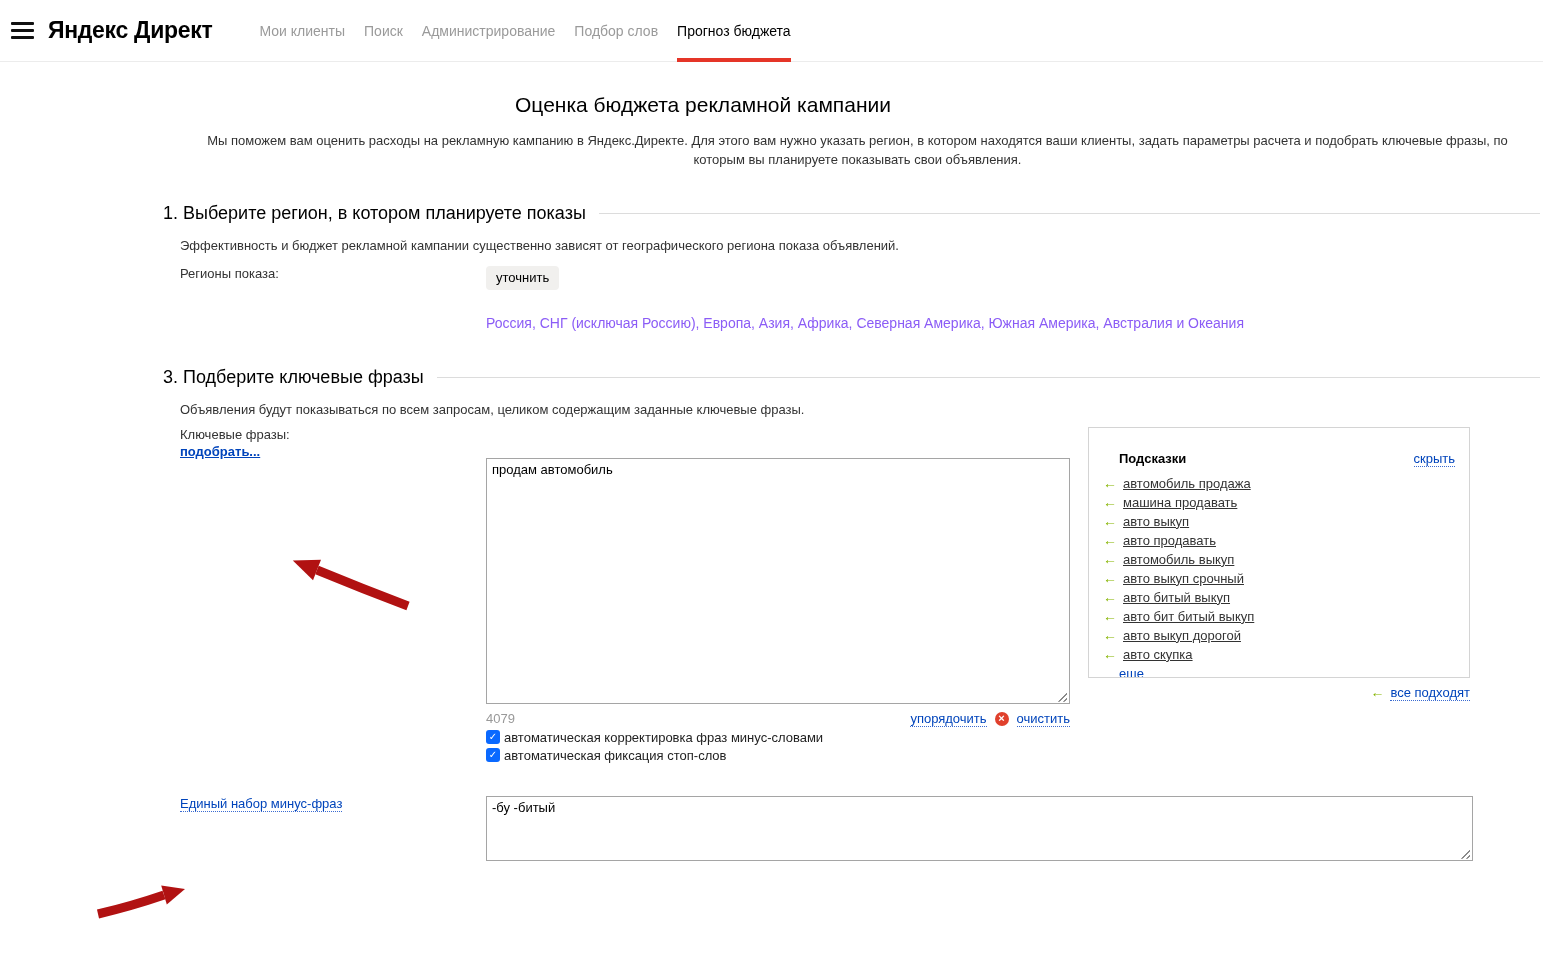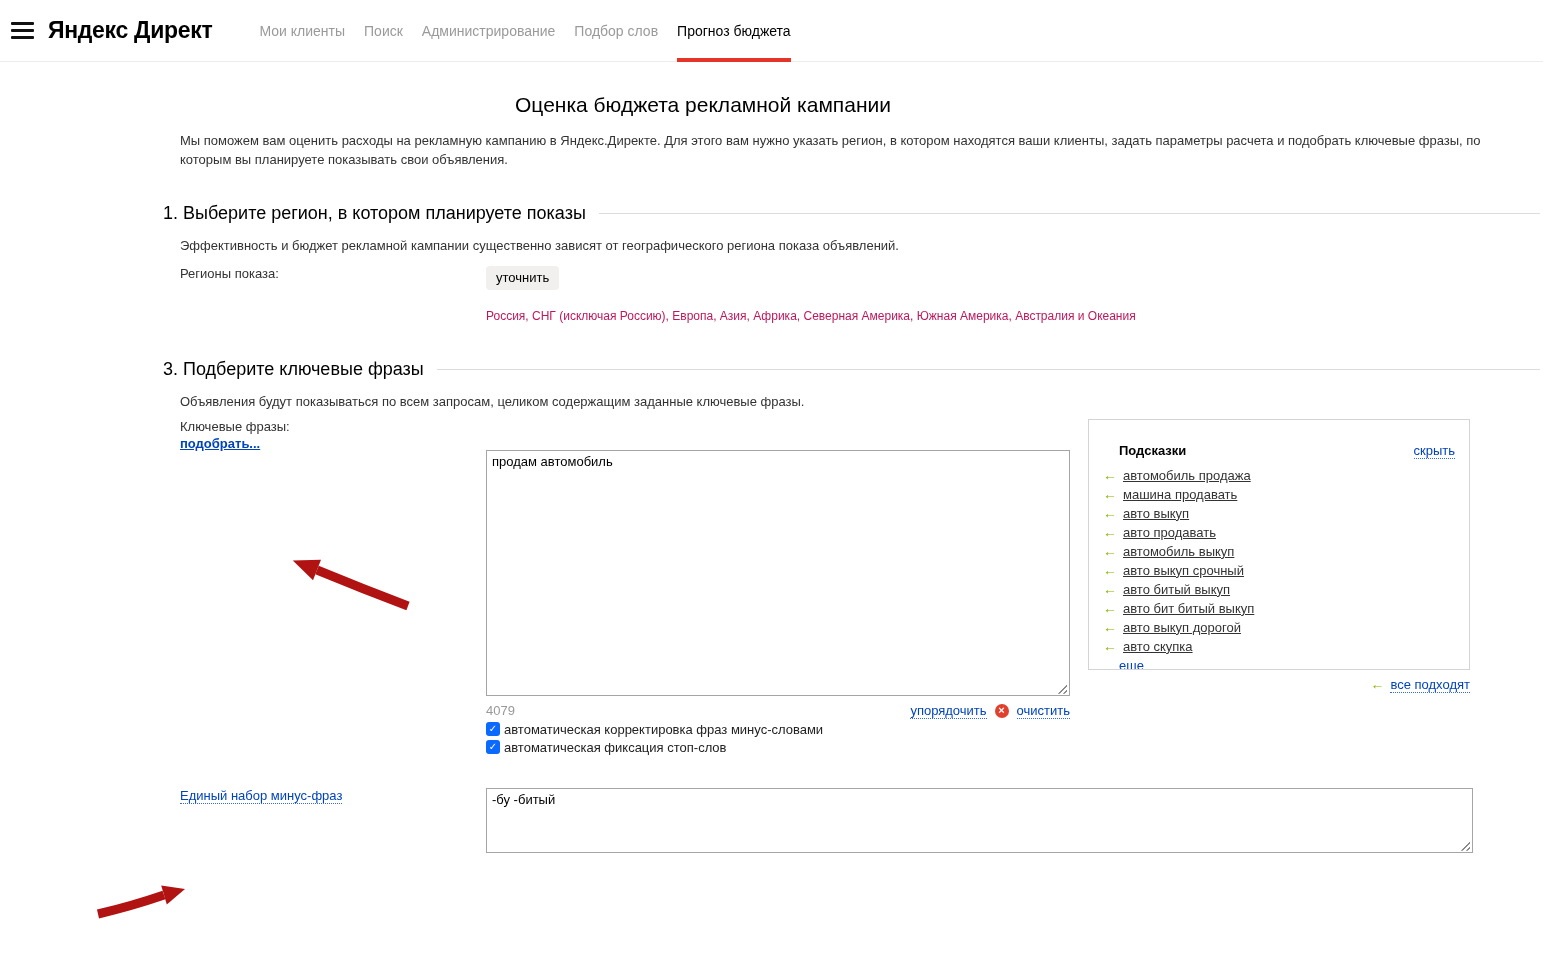--- a/index.html
+++ b/index.html
@@ -14,30 +14,30 @@
   .burger { width:23px; display:flex; flex-direction:column; justify-content:center; gap:4px; margin-left:11px; cursor:pointer; }
   .burger i { display:block; height:3px; background:#111; border-radius:1px; }
   .logo { display:flex; align-items:center; margin-left:14px; font-size:23px; font-weight:bold; letter-spacing:-0.3px; cursor:pointer; }
   .nav { display:flex; margin-left:47px; gap:19px; font-size:14px; }
   .nav-item { display:flex; align-items:center; color:#9a9a9a; cursor:pointer; position:relative; white-space:nowrap; }
   .nav-item.active { color:#000; }
   .nav-item.active::after { content:""; position:absolute; left:0; right:0; bottom:-1px; height:4px; background:#e53528; }
   
   .content { padding:0 3px 0 163px; }
   .page-title { width:1080px; text-align:center; margin-top:31px; font-size:21px; font-weight:400; }
-  .intro { margin:15px 5px 0 17px; font-size:13px; line-height:1.45; color:#333; }
+  .intro { margin:15px 5px 0 17px; font-size:13px; line-height:1.45; color:#333;text-align:center; }
   .section-head { display:flex; align-items:center; margin-top:33px; }
   .section-head h2 { margin:0; font-size:18px; font-weight:400; white-space:nowrap; color:#000; }
   .section-head .rule { flex:1; height:0; border-top:1px solid #dcdcdc; margin-left:13px; }
   .section-desc { margin:14px 0 0 17px; color:#333; }
   .form-row { display:flex; margin-top:13px; padding-left:17px; }
   .label-col { flex:0 0 306px; width:306px; color:#333; }
   
   .refine-btn { display:inline-block; background:#f1f0ee; border:0; border-radius:4px; padding:4px 10px 5px; font-size:13px; font-family:inherit; color:#000; cursor:pointer; }
-  .regions-value { margin-top:19px; color:#be185d; font-size:12px; }
+  .regions-value { margin-top:25px; color:#8b5cf6; font-size:14px; }
   
   .blue-link-bold { color:#0044bb; font-weight:bold; text-decoration:underline; cursor:pointer; display:inline-block; margin-top:2px; }
   .pseudo-link { color:#0044bb; text-decoration:none; border-bottom:1px dotted #3a6bd1; cursor:pointer; }
   
   .params-row { margin-top:22px; }
   .param-line { line-height:21px; color:#333; }
   .param-line b { color:#000; }
   
   .kw-row { margin-top:10px; }
   .kw-col { flex:0 0 584px; width:584px; }

